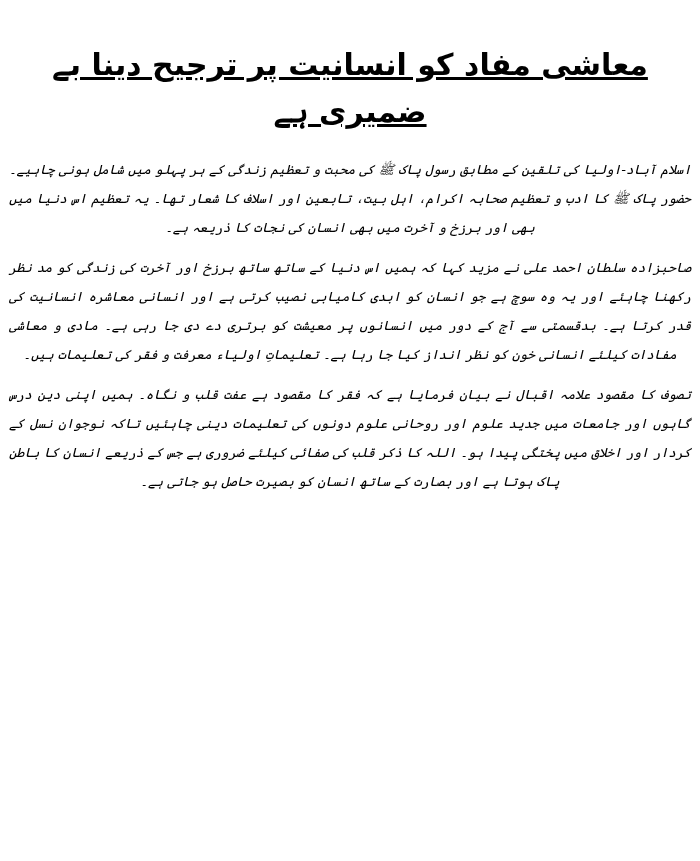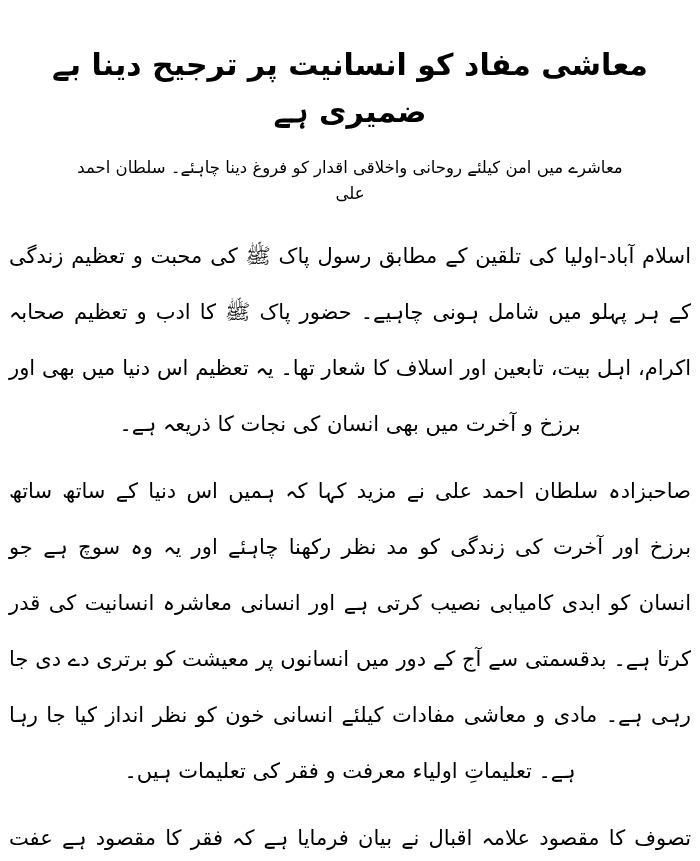--- a/index.html
+++ b/index.html
@@ -23,45 +23,46 @@
     direction: rtl;
     unicode-bidi: embed;
   }
   .headline {
     margin: 8px 40px 20px 40px;
     text-align: center;
     font-size: 30px;
     font-weight: 700;
     line-height: 1.55;
     letter-spacing: 0.5px;
+    text-decoration: underline;
   }
   .subheadline {
     margin: 0 60px 20px 60px;
     text-align: center;
     font-size: 16.5px;
     font-weight: 400;
     line-height: 1.6;
   }
   .body-paragraph {
     margin: 0 0 11px 0;
     text-align: justify;
     text-align-last: center;
-    font-size: 21px;
-    line-height: 56px;
+    font-size: 13px;
+    line-height: 29px;
+    font-style: italic;
   }
 </style>
 </head>
 <body>
 
 <div class="page">
   <div class="article">
 
     <h1 class="headline">معاشی مفاد کو انسانیت پر ترجیح دینا بے ضمیری ہے</h1>
 
-    <h2 class="subheadline">معاشرے میں امن کیلئے روحانی واخلاقی اقدار کو فروغ دینا چاہئے۔ سلطان احمد علی</h2>
 
     <div class="body">
       <p class="body-paragraph">اسلام آباد-اولیا کی تلقین کے مطابق رسول پاک ﷺ کی محبت و تعظیم زندگی کے ہر پہلو میں شامل ہونی چاہیے۔ حضور پاک ﷺ کا ادب و تعظیم صحابہ اکرام، اہل بیت، تابعین اور اسلاف کا شعار تھا۔ یہ تعظیم اس دنیا میں بھی اور برزخ و آخرت میں بھی انسان کی نجات کا ذریعہ ہے۔</p>
       <p class="body-paragraph">صاحبزادہ سلطان احمد علی نے مزید کہا کہ ہمیں اس دنیا کے ساتھ ساتھ برزخ اور آخرت کی زندگی کو مد نظر رکھنا چاہئے اور یہ وہ سوچ ہے جو انسان کو ابدی کامیابی نصیب کرتی ہے اور انسانی معاشرہ انسانیت کی قدر کرتا ہے۔ بدقسمتی سے آج کے دور میں انسانوں پر معیشت کو برتری دے دی جا رہی ہے۔ مادی و معاشی مفادات کیلئے انسانی خون کو نظر انداز کیا جا رہا ہے۔ تعلیماتِ اولیاء معرفت و فقر کی تعلیمات ہیں۔</p>
       <p class="body-paragraph">تصوف کا مقصود علامہ اقبال نے بیان فرمایا ہے کہ فقر کا مقصود ہے عفت قلب و نگاہ۔ ہمیں اپنی دین درس گاہوں اور جامعات میں جدید علوم اور روحانی علوم دونوں کی تعلیمات دینی چاہئیں تاکہ نوجوان نسل کے کردار اور اخلاق میں پختگی پیدا ہو۔ اللہ کا ذکر قلب کی صفائی کیلئے ضروری ہے جس کے ذریعے انسان کا باطن پاک ہوتا ہے اور بصارت کے ساتھ انسان کو بصیرت حاصل ہو جاتی ہے۔</p>
 
     </div>
 
   </div>
 </div>

